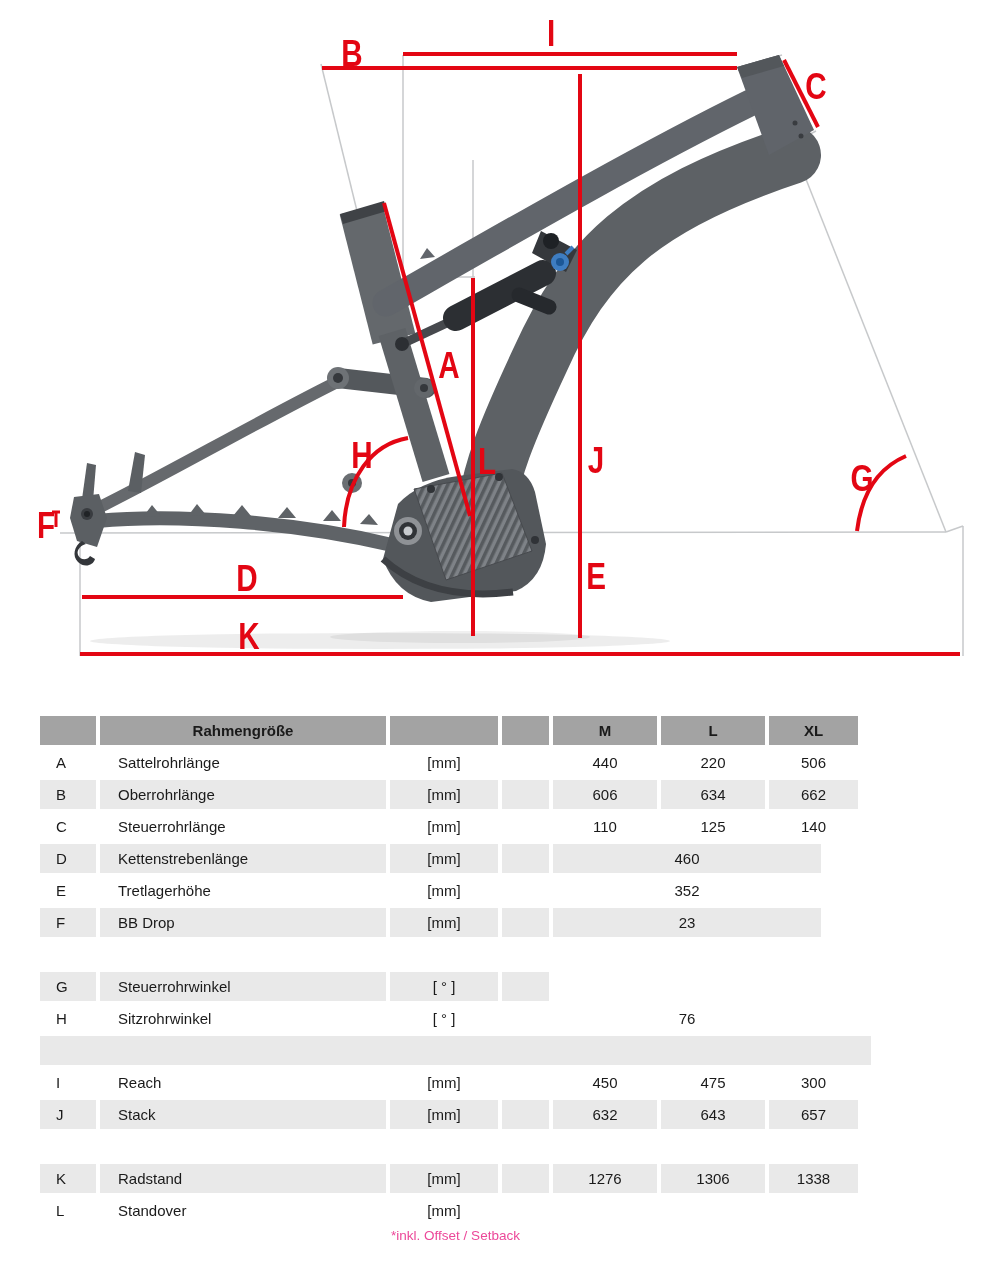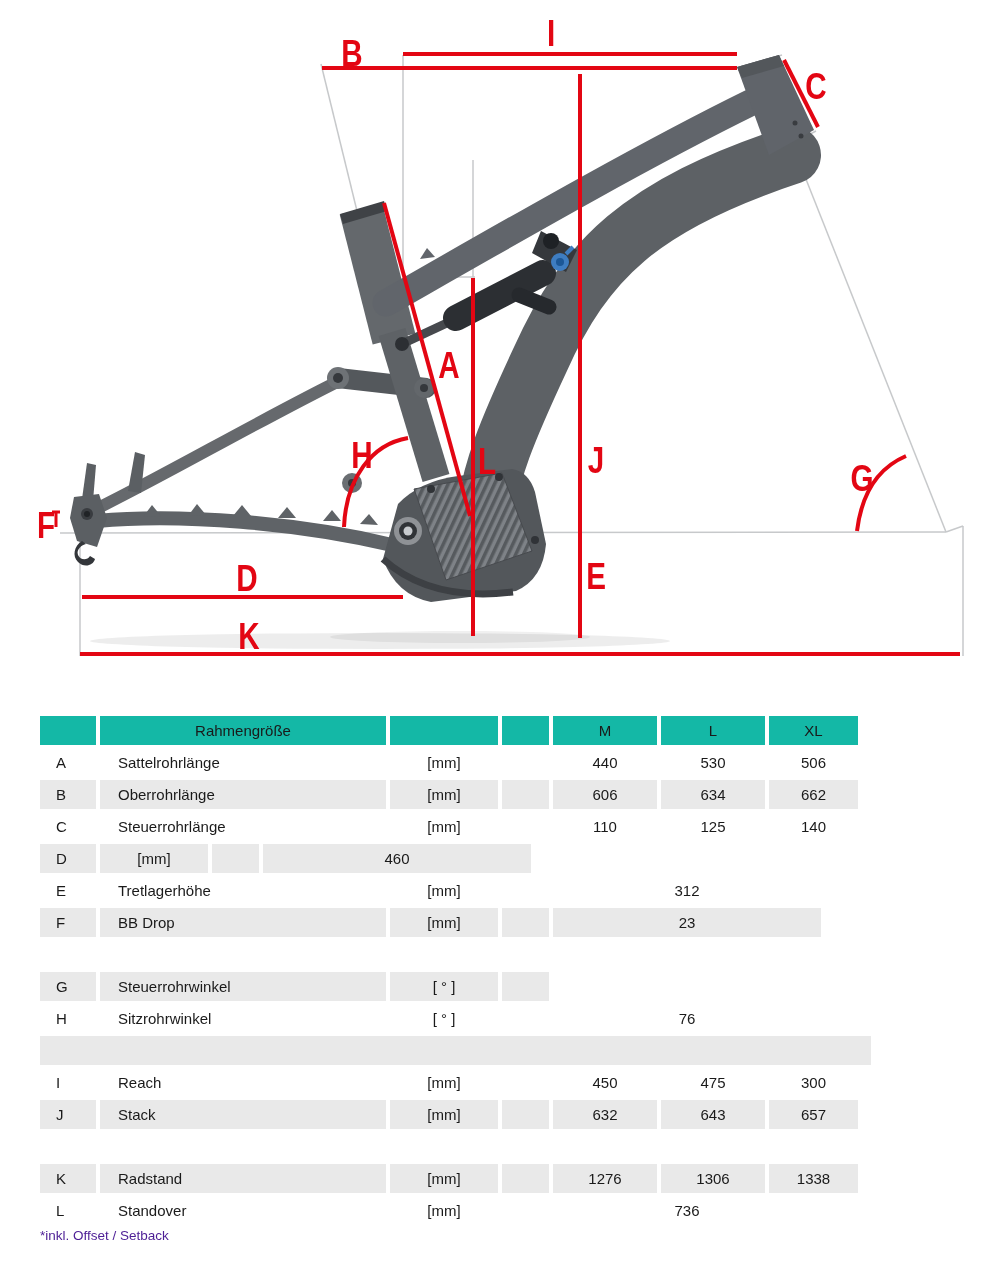--- a/index.html
+++ b/index.html
@@ -16,25 +16,25 @@
   .trow{display:flex;height:29px;margin-bottom:3px}
   .c{display:flex;align-items:center;justify-content:center;font-size:15px;height:100%;box-sizing:border-box}
   .c.letter{width:56px;justify-content:flex-start;padding-left:16px;margin-right:4px}
   .c.name{width:286px;justify-content:flex-start;padding-left:18px;margin-right:4px}
   .c.unit{width:108px;margin-right:4px}
   .c.narrow{width:47px;margin-right:4px}
   .c.val{width:104px;margin-right:4px}
   .c.val-last{width:89px;margin-right:0}
   .c.merged{width:268px;margin-right:0}
   .trow.shade-gray .c{background:#e9e9e9}
-  .trow.header .c{background:#14b8a6;font-weight:normal}
+  .trow.header .c{background:#a3a3a3;font-weight:bold}
   .trow.header .c.name{justify-content:center;padding-left:0}
   .spacer-gray{width:831px;height:29px;margin-bottom:3px;background:#e9e9e9}
   .spacer-white{width:831px;height:29px;margin-bottom:3px}
-  .footnote{text-align:left;font-size:13.5px;margin-top:3px;color:#4c1d95}
+  .footnote{text-align:center;font-size:13.5px;margin-top:3px;color:#ec4899}
 </style>
 </head>
 <body>
 
 <div class="diagram-wrap">
 <svg width="999" height="705" viewBox="0 0 999 705" xmlns="http://www.w3.org/2000/svg">
   <defs>
     <pattern id="hatch" width="7" height="7" patternUnits="userSpaceOnUse" patternTransform="rotate(25)">
       <rect width="7" height="7" fill="#7e8287"></rect>
       <rect width="3.5" height="7" fill="#565a5e"></rect>
@@ -164,21 +164,21 @@
     <div class="c val">L</div>
     <div class="c val-last">XL</div>
   </div>
 
   <div class="trow">
     <div class="c letter">A</div>
     <div class="c name">Sattelrohrlänge</div>
     <div class="c unit">[mm]</div>
     <div class="c narrow"></div>
     <div class="c val">440</div>
-    <div class="c val">530</div>
+    <div class="c val">220</div>
     <div class="c val-last">506</div>
   </div>
 
   <div class="trow shade-gray">
     <div class="c letter">B</div>
     <div class="c name">Oberrohrlänge</div>
     <div class="c unit">[mm]</div>
     <div class="c narrow"></div>
     <div class="c val">606</div>
     <div class="c val">634</div>
@@ -190,31 +190,32 @@
     <div class="c name">Steuerrohrlänge</div>
     <div class="c unit">[mm]</div>
     <div class="c narrow"></div>
     <div class="c val">110</div>
     <div class="c val">125</div>
     <div class="c val-last">140</div>
   </div>
 
   <div class="trow shade-gray">
     <div class="c letter">D</div>
+    <div class="c name">Kettenstrebenlänge</div>
     <div class="c unit">[mm]</div>
     <div class="c narrow"></div>
     <div class="c merged">460</div>
   </div>
 
   <div class="trow">
     <div class="c letter">E</div>
     <div class="c name">Tretlagerhöhe</div>
     <div class="c unit">[mm]</div>
     <div class="c narrow"></div>
-    <div class="c merged">312</div>
+    <div class="c merged">352</div>
   </div>
 
   <div class="trow shade-gray">
     <div class="c letter">F</div>
     <div class="c name">BB Drop</div>
     <div class="c unit">[mm]</div>
     <div class="c narrow"></div>
     <div class="c merged">23</div>
   </div>
 
@@ -267,17 +268,16 @@
     <div class="c val">1276</div>
     <div class="c val">1306</div>
     <div class="c val-last">1338</div>
   </div>
 
   <div class="trow">
     <div class="c letter">L</div>
     <div class="c name">Standover</div>
     <div class="c unit">[mm]</div>
     <div class="c narrow"></div>
-    <div class="c merged">736</div>
   </div>
 
   <div class="footnote">*inkl. Offset / Setback</div>
 </div>
 
 </body></html>

